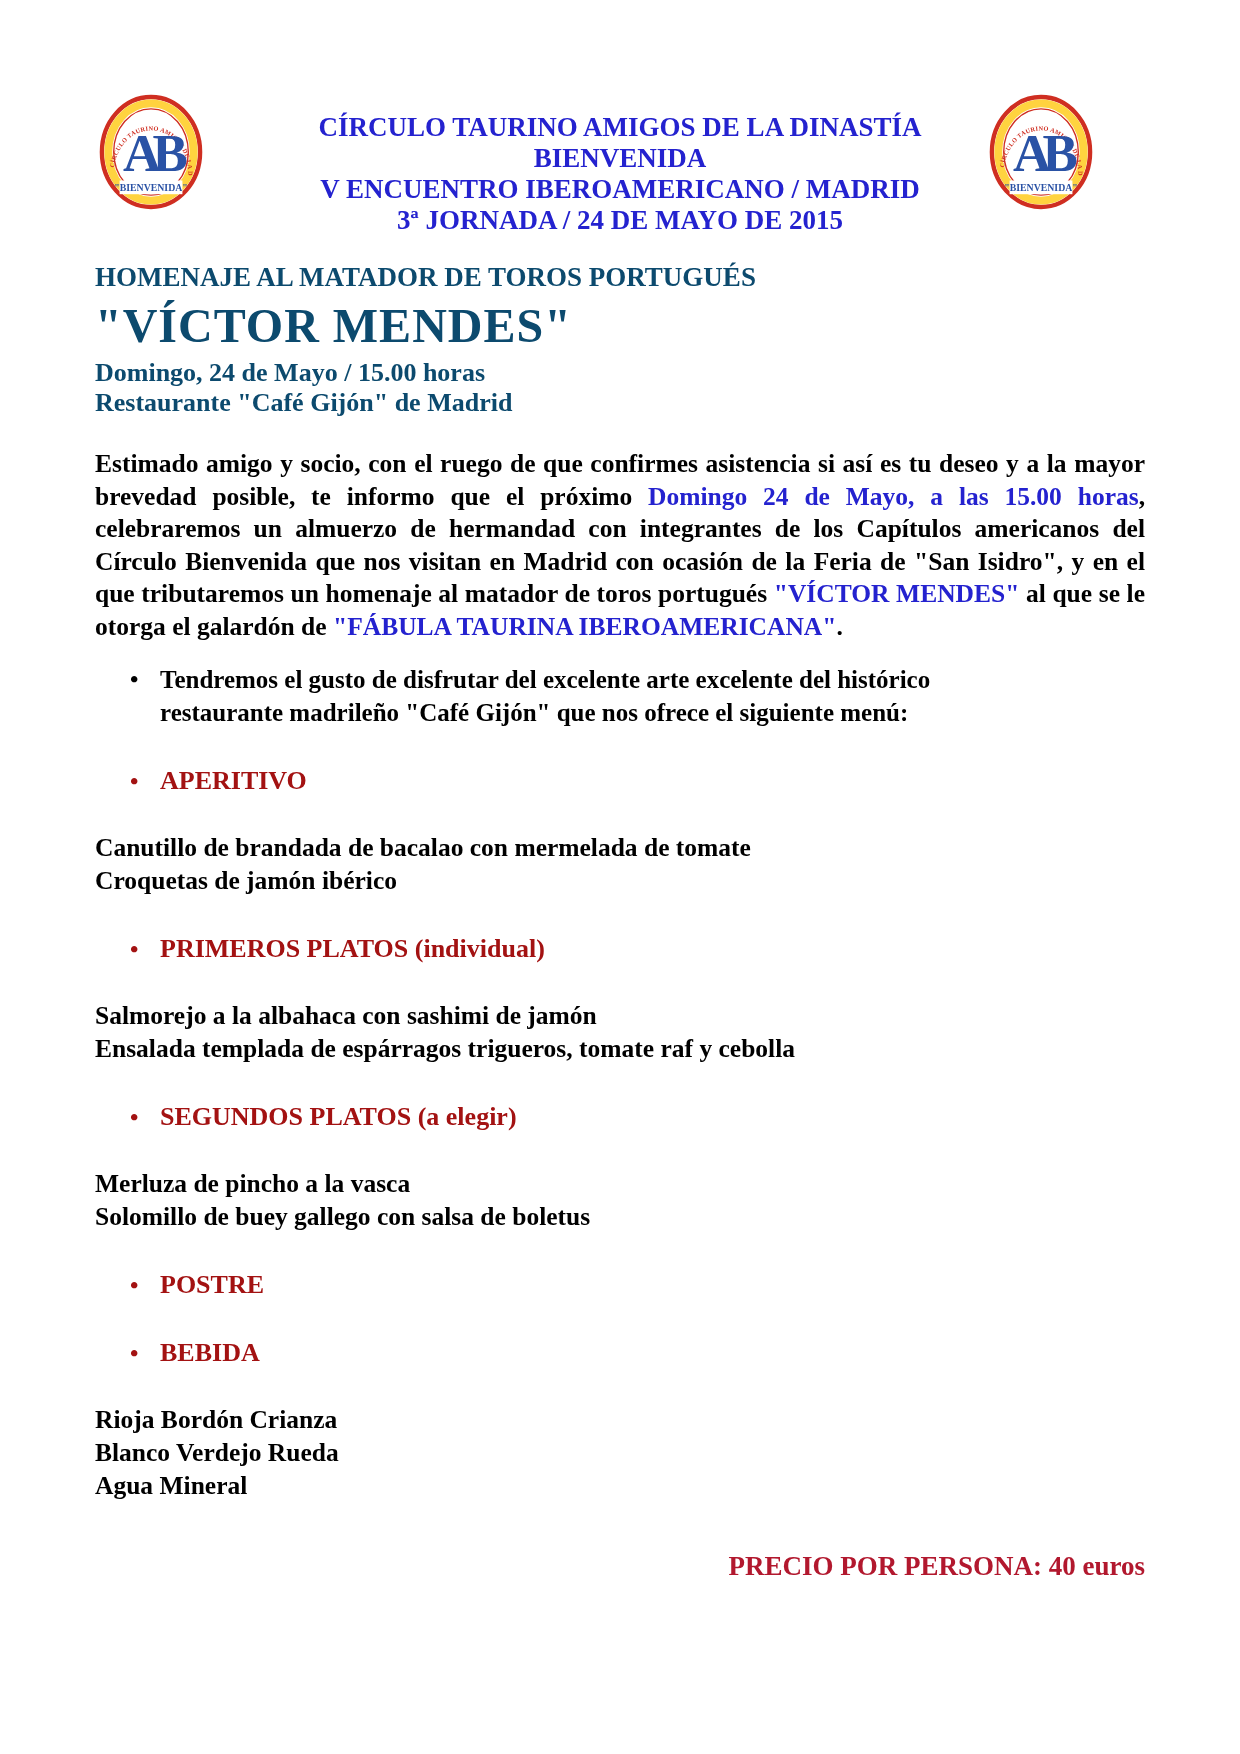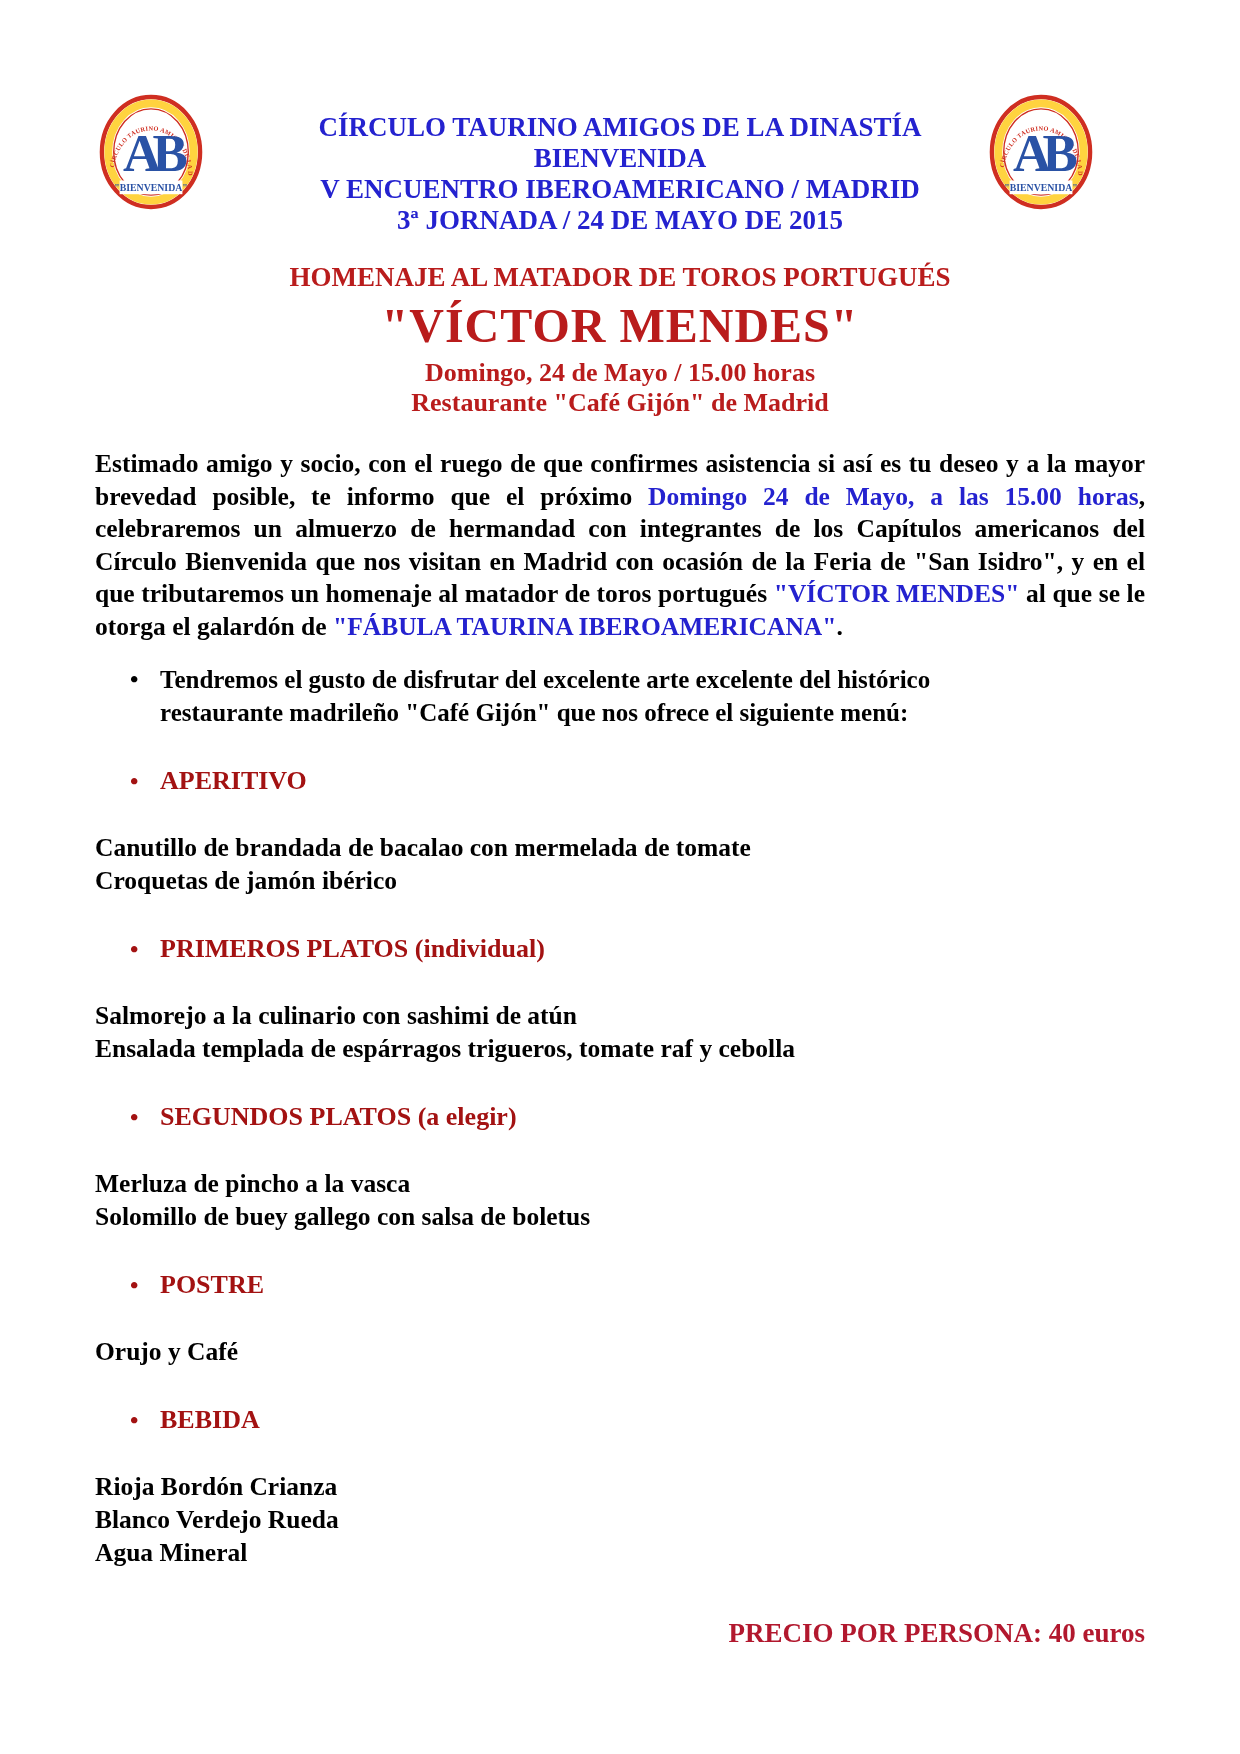--- a/index.html
+++ b/index.html
@@ -18,21 +18,21 @@
   
   .logo { position:absolute; top:92px; width:106px; height:120px; }
   .logo-left  { left:98px; }
   .logo-right { left:988px; }
   .logo-svg text { font-family:"Liberation Serif","DejaVu Serif",serif; }
 
   
   .masthead { padding-top:112px; text-align:center; color:#2422cf; font-size:27px; line-height:31px; }
   .masthead div { white-space:nowrap; }
 
-  .event { text-align:center; color:#b91c1c; }
+  .event { text-align:left; color:#0c4a6e; }
   .homage   { margin-top:26px; font-size:27px; line-height:31px; }
   .honoree  { margin-top:6px;  font-size:48px; line-height:54px; letter-spacing:1px; }
   .datetime { margin-top:5px;  font-size:26px; line-height:30px; }
   .venue    { font-size:26px; line-height:30px; }
 
   
   .letter { margin:30px 0 0 0; font-size:25.5px; line-height:32.5px; text-align:justify; }
   .letter .blue { color:#2422cf; }
 
   
@@ -116,39 +116,38 @@
     <div class="menu-items">
       <div>Canutillo de brandada de bacalao con mermelada de tomate</div>
       <div>Croquetas de jamón ibérico</div>
     </div>
 
     <div class="bullet-row menu-head">
       <span class="bullet">•</span>
       <span>PRIMEROS PLATOS (individual)</span>
     </div>
     <div class="menu-items">
-      <div>Salmorejo a la culinario con sashimi de atún</div>
+      <div>Salmorejo a la albahaca con sashimi de jamón</div>
       <div>Ensalada templada de espárragos trigueros, tomate raf y cebolla</div>
     </div>
 
     <div class="bullet-row menu-head">
       <span class="bullet">•</span>
       <span>SEGUNDOS PLATOS (a elegir)</span>
     </div>
     <div class="menu-items">
       <div>Merluza de pincho a la vasca</div>
       <div>Solomillo de buey gallego con salsa de boletus</div>
     </div>
 
     <div class="bullet-row menu-head">
       <span class="bullet">•</span>
       <span>POSTRE</span>
     </div>
     <div class="menu-items">
-      <div>Orujo y Café</div>
     </div>
 
     <div class="bullet-row menu-head">
       <span class="bullet">•</span>
       <span>BEBIDA</span>
     </div>
     <div class="menu-items">
       <div>Rioja Bordón Crianza</div>
       <div>Blanco Verdejo Rueda</div>
       <div>Agua Mineral</div>

